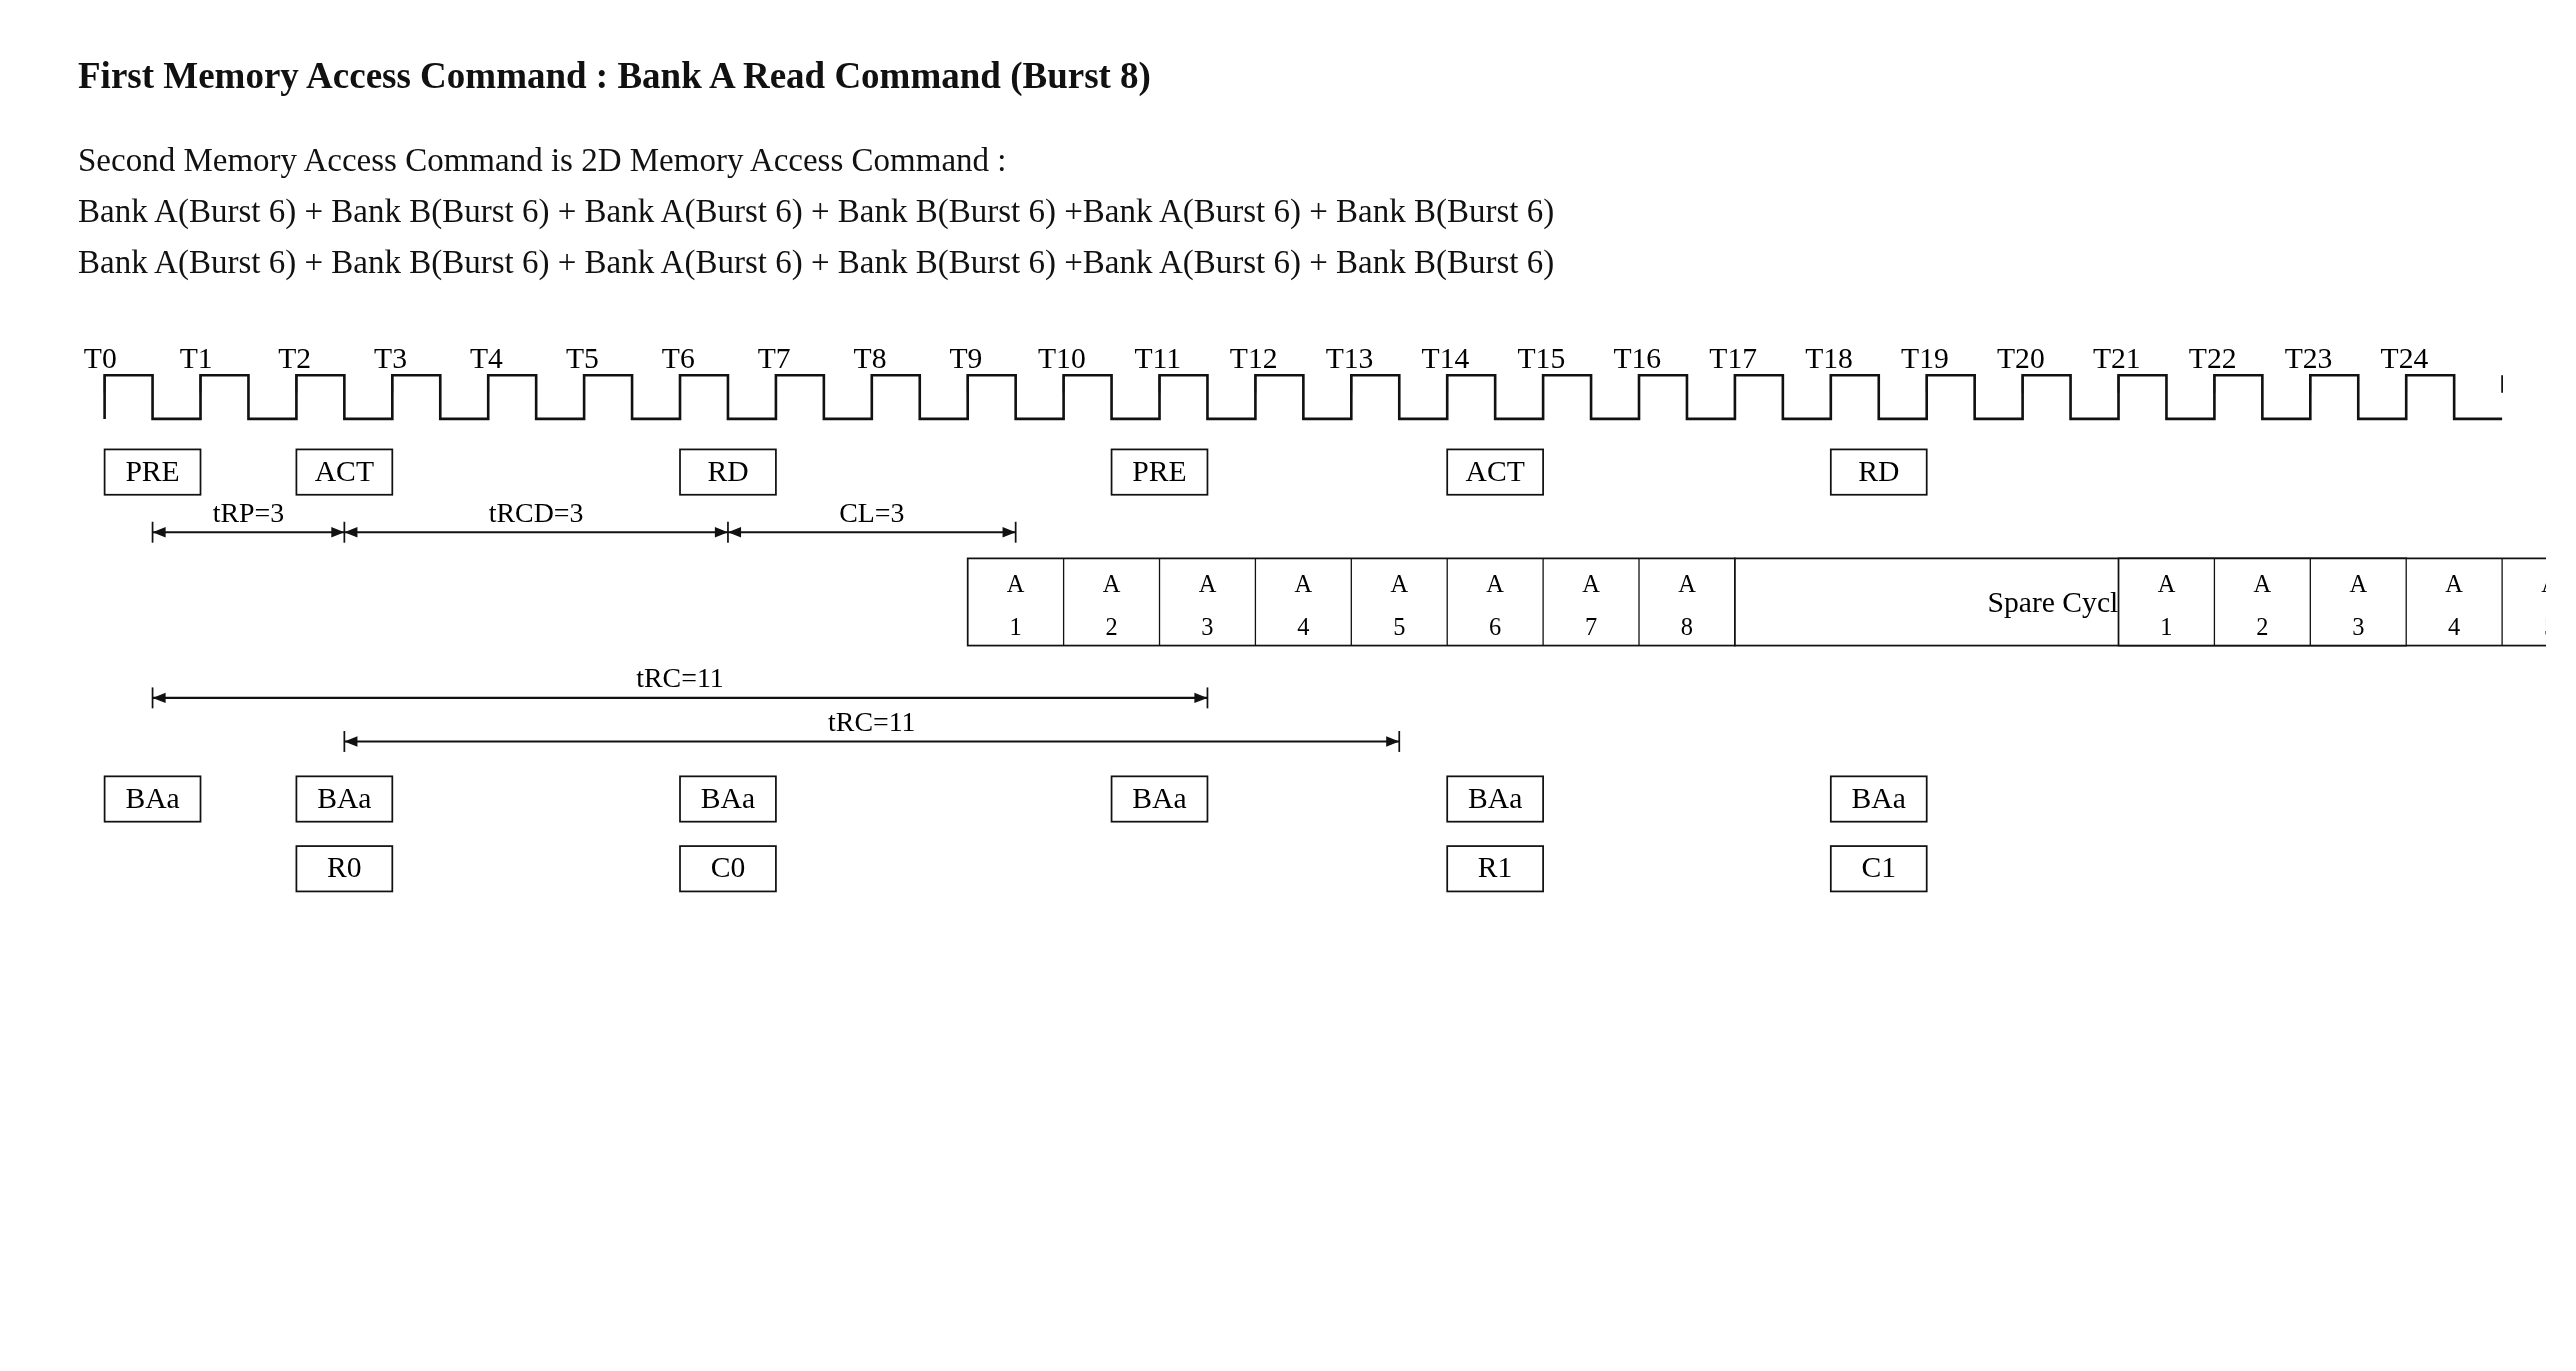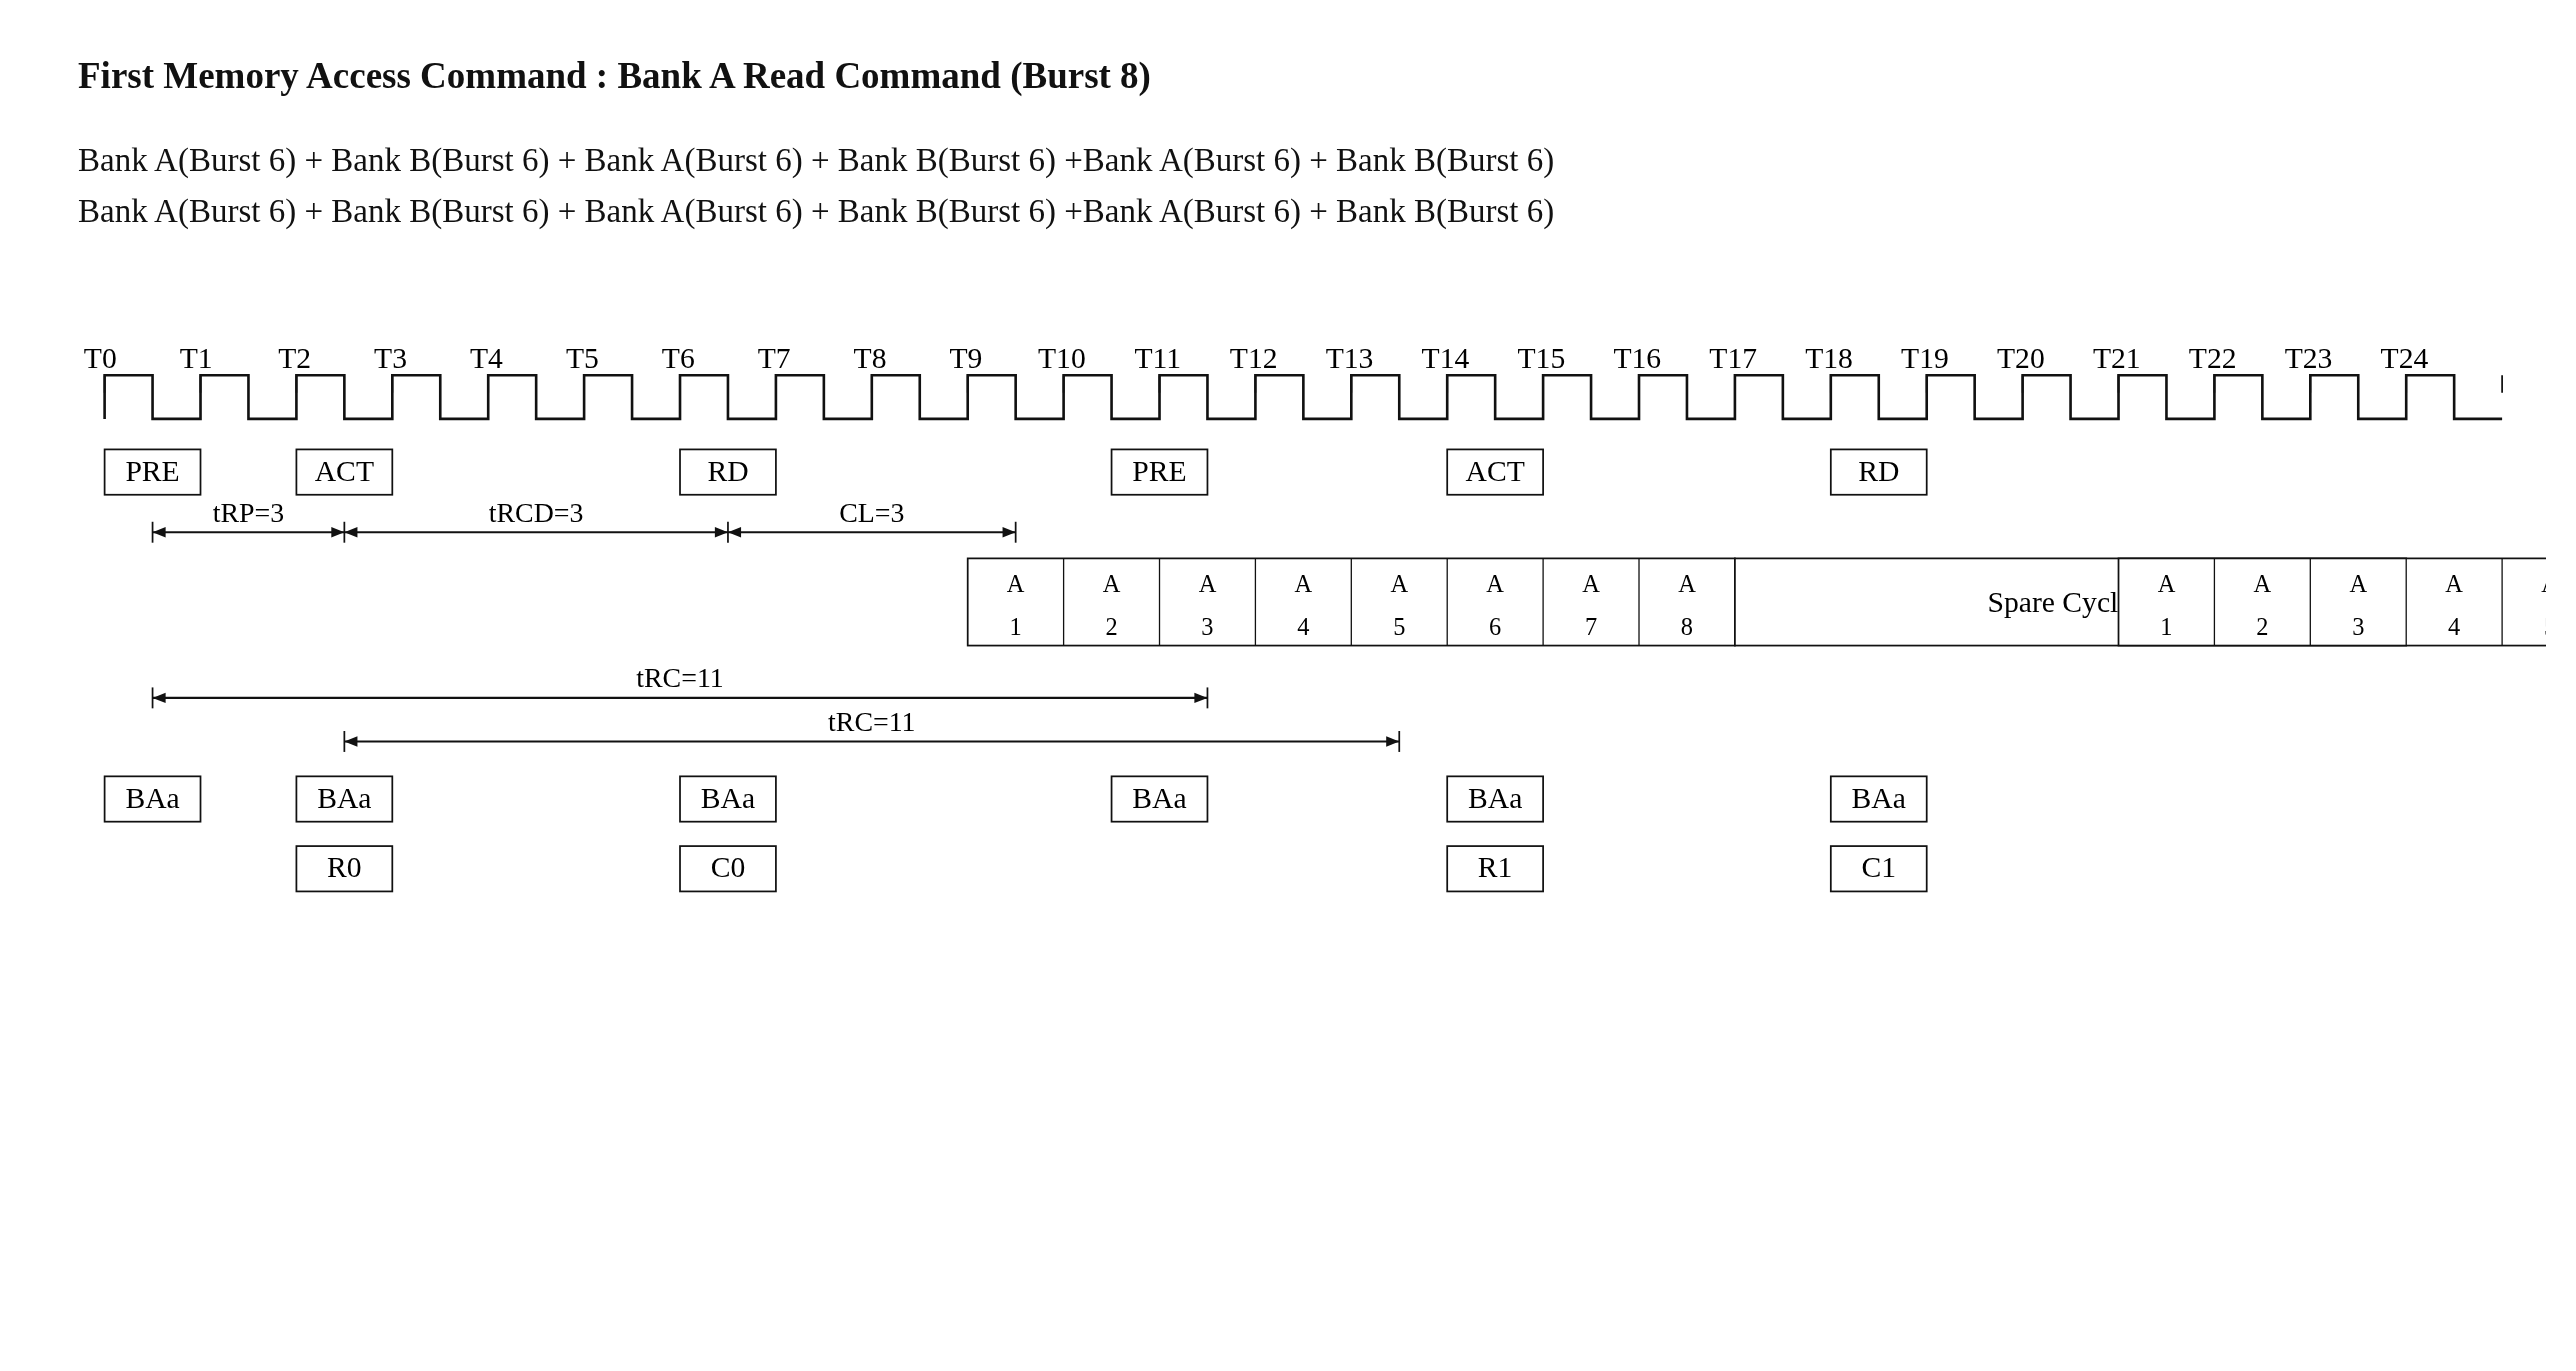--- a/index.html
+++ b/index.html
@@ -49,20 +49,21 @@
     }
   </style>
 </head>
 <body>
 
 <div class="page">
 
   <div class="text-block title">First Memory Access Command : Bank A Read Command (Burst 8)</div>
 
   <div class="text-block desc">
+    <div>Second  Memory Access Command is 2D Memory Access Command :</div>
     <div>Bank A(Burst 6) + Bank B(Burst 6) + Bank A(Burst 6) + Bank B(Burst 6) +Bank A(Burst 6) + Bank B(Burst 6)</div>
     <div>Bank A(Burst 6) + Bank B(Burst 6) + Bank A(Burst 6) + Bank B(Burst 6) +Bank A(Burst 6) + Bank B(Burst 6)</div>
   </div>
 
   <svg class="main-svg" width="2494" height="959" viewBox="0 0 2860 1100">
 
     <g>
 
       <line x1="60" y1="60" x2="60" y2="80" stroke="#111" stroke-width="2"></line>
       <text x="55" y="52" font-size="34" font-family="Times New Roman" text-anchor="middle">T0</text>

